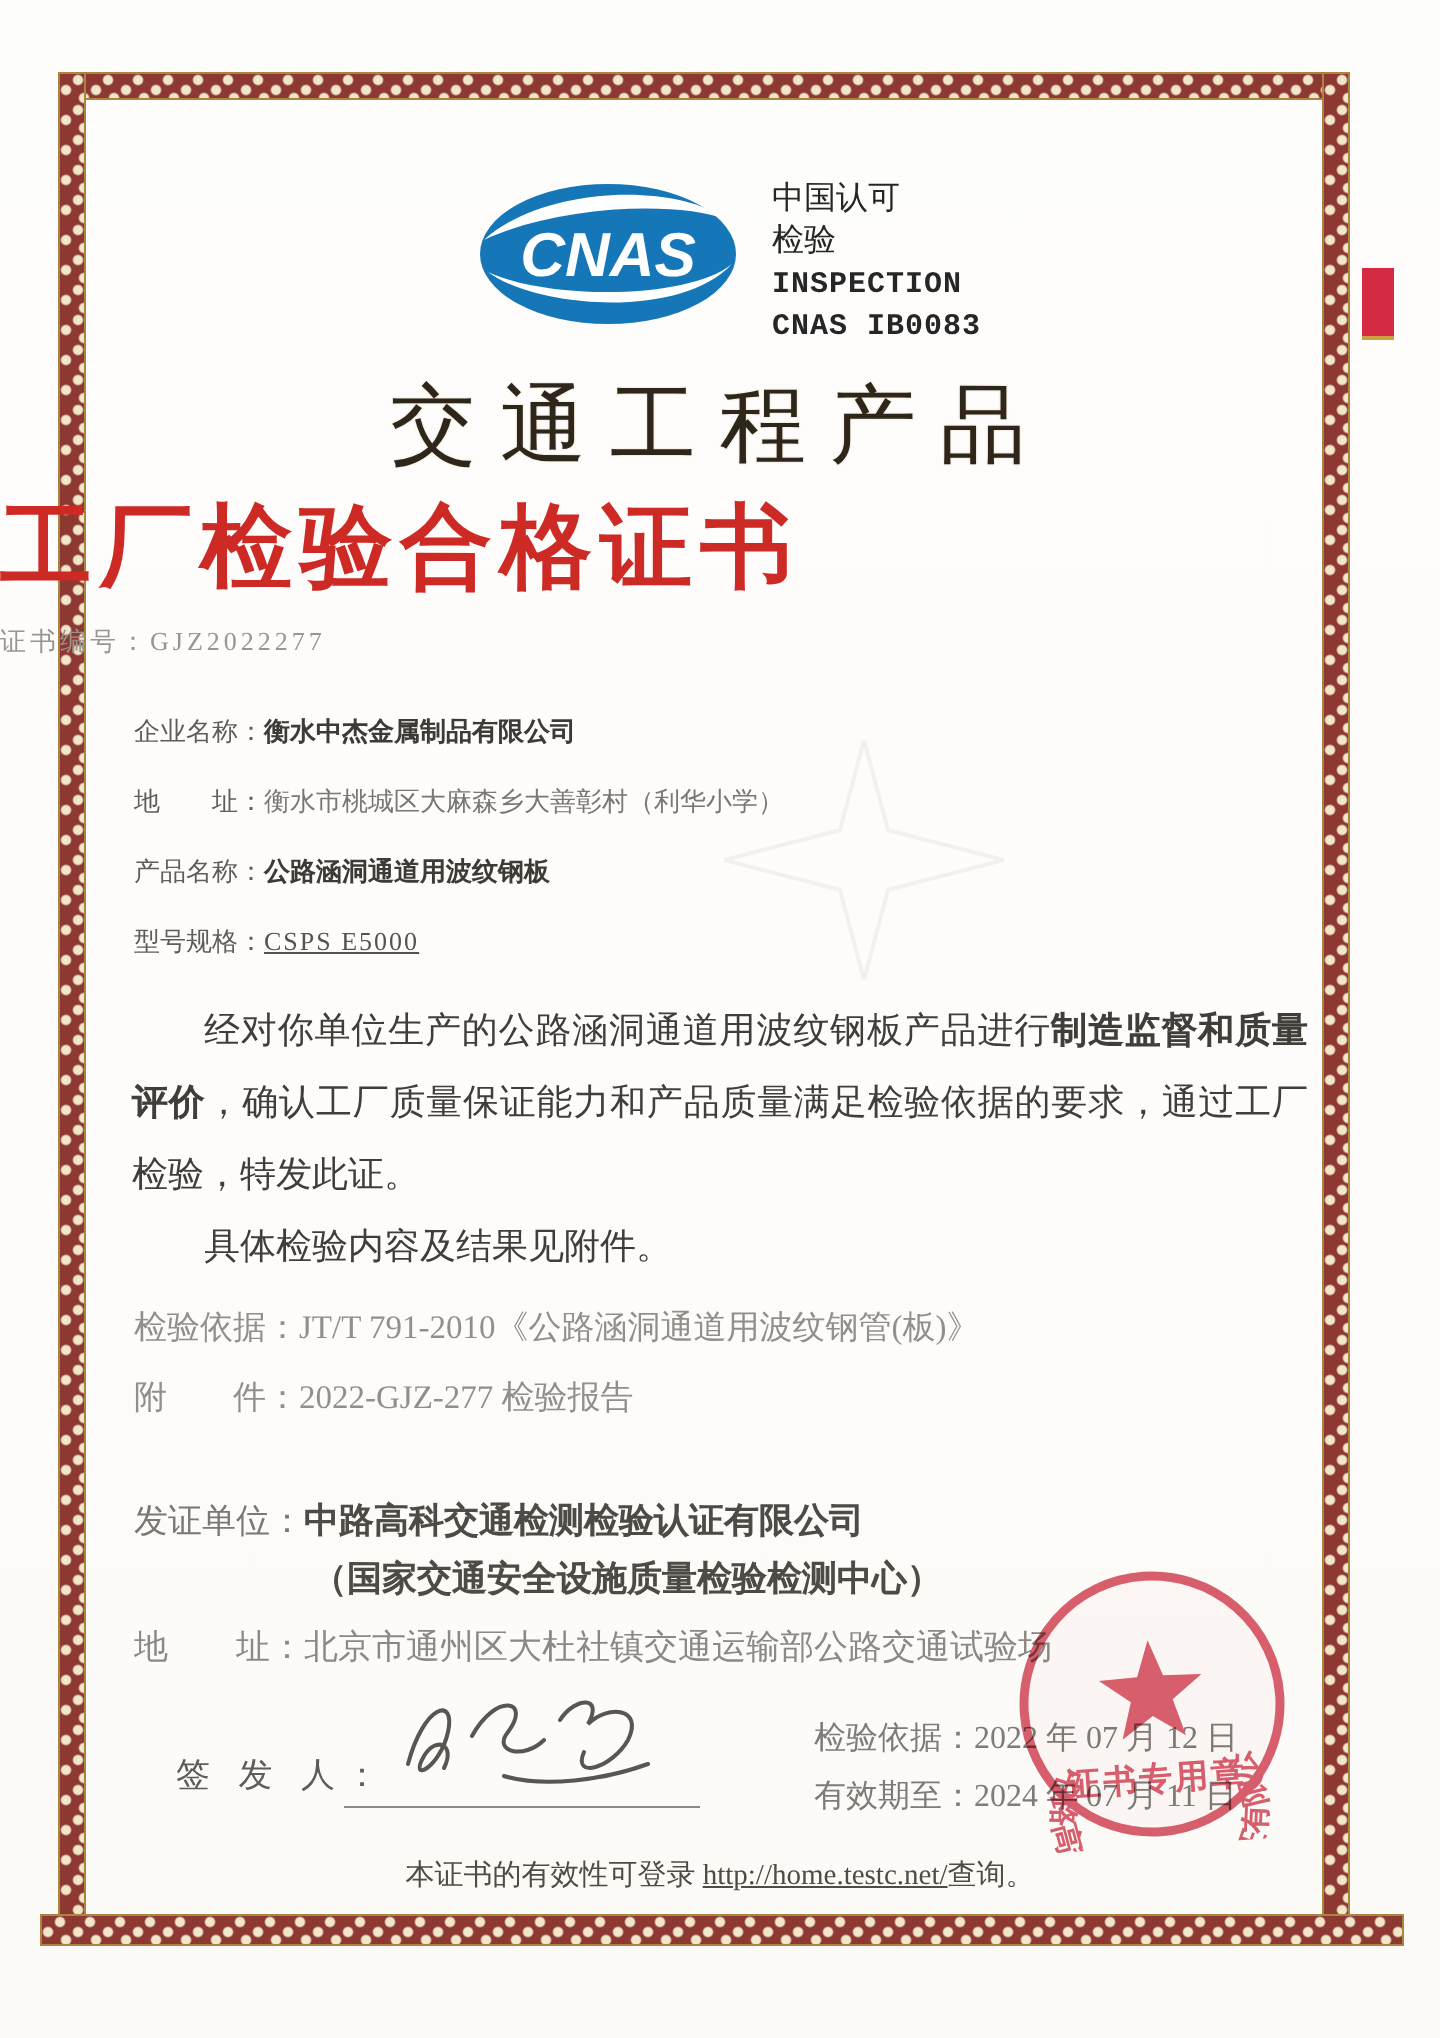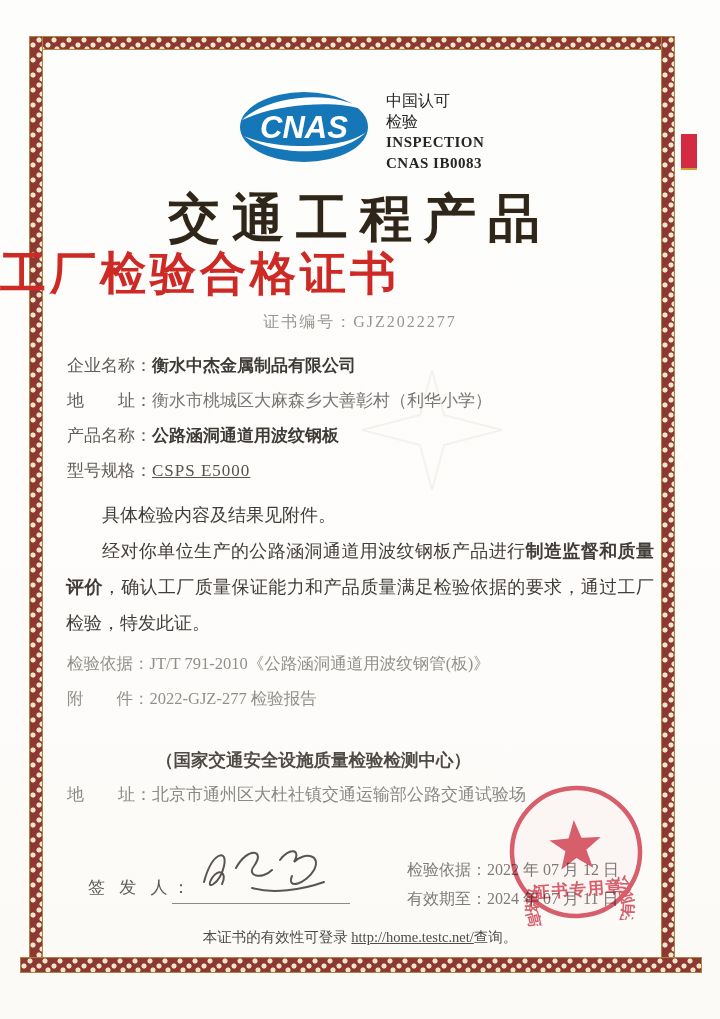--- a/index.html
+++ b/index.html
@@ -18,32 +18,32 @@
       radial-gradient(circle at 12px 12px, #f1e5cc 2.1px, rgba(241,229,204,0) 3px);
     background-size:15px 15px;
   }
   .band-top{left:29px;top:36px;width:646px;height:14px;}
   .band-left{left:29px;top:36px;width:14px;height:936px;}
   .band-right{left:661px;top:36px;width:14px;height:936px;}
   .band-bottom{left:20px;top:957px;width:682px;height:16px;}
   .red-tab{position:absolute;left:681px;top:134px;width:16px;height:34px;background:#d42a42;border-bottom:2px solid #c9a23f;}
 
   .logo-row{position:absolute;left:238px;top:90px;display:flex;gap:16px;align-items:flex-start;}
-  .logo-text{font-family:Liberation Serif, serif;color:#262626;font-size:16px;line-height:21px;}
+  .logo-text{font-family:Liberation Mono, monospace;color:#262626;font-size:16px;line-height:21px;}
   .logo-text .en{font-weight:bold;font-size:15px;letter-spacing:.5px;}
 
   .title1{position:absolute;left:0;top:184px;width:100%;text-align:center;
-    font-size:52px;font-weight:bold;color:#2f261b;letter-spacing:12px;
+    font-size:43px;font-weight:normal;color:#2f261b;letter-spacing:12px;
     text-shadow:0 0 1px rgba(150,110,40,.35);}
   .title2{position:absolute;left:0;top:243px;width:100%;text-align:left;
     font-size:46px;font-weight:bold;color:#ce2a25;letter-spacing:4px;}
-  .cert-line{position:absolute;left:0;top:312px;width:100%;text-align:center;
-    font-size:16px;color:#999590;letter-spacing:2px;}
+  .cert-line{position:absolute;left:0;top:312px;width:100%;
+    font-size:13px;color:#999590;letter-spacing:2px;}
 
-  .fields{position:absolute;left:67px;top:348px;width:575px;font-size:17px;}
+  .fields{position:absolute;left:67px;top:348px;width:575px;font-size:13px;}
   .fields .row{display:flex;line-height:35px;white-space:nowrap;}
   .fields .lab{color:#605c58;}
   .fields .val{color:#7a7672;}
   .fields .row.strong .val{color:#3e3a36;font-weight:bold;}
   .fields .row.model .val{font-family:"Liberation Serif",serif;color:#56524e;letter-spacing:1px;text-decoration:underline;}
 
   .body-text{position:absolute;left:66px;top:497px;width:588px;font-size:18px;line-height:36px;
     color:#413d39;text-align:justify;}
   .body-text p{margin:0;text-indent:2em;}
   .body-text .b{font-weight:bold;}
@@ -120,34 +120,37 @@
       <span class="lab">产品名称：</span>
       <span class="val">公路涵洞通道用波纹钢板</span>
     </div>
     <div class="row model">
       <span class="lab">型号规格：</span>
       <span class="val">CSPS E5000</span>
     </div>
   </div>
 
   <div class="body-text">
+    <p><span>经对你单位生产的公路涵洞通道用波纹钢板产品进行</span><span class="b">制造监督和质量评价</span><span>，确认工厂质量保证能力和产品质量满足检验依据的要求，通过工厂检验，特发此证。</span></p>
     <p>具体检验内容及结果见附件。</p>
-    <p><span>经对你单位生产的公路涵洞通道用波纹钢板产品进行</span><span class="b">制造监督和质量评价</span><span>，确认工厂质量保证能力和产品质量满足检验依据的要求，通过工厂检验，特发此证。</span></p>
   </div>
 
   <div class="basis">
     <div class="row">
       <span>检验依据：</span><span>JT/T 791-2010《公路涵洞通道用波纹钢管(板)》</span>
     </div>
     <div class="row">
       <span>附　　件：</span><span>2022-GJZ-277 检验报告</span>
     </div>
   </div>
 
   <div class="issuer">
+    <div>
+      <span class="lab">发证单位：</span><span class="name">中路高科交通检测检验认证有限公司</span>
+    </div>
     <div class="sub-line">
       <span class="sub">（国家交通安全设施质量检验检测中心）</span>
     </div>
     <div class="addr-row">
       <span>地　　址：</span><span>北京市通州区大杜社镇交通运输部公路交通试验场</span>
     </div>
   </div>
 
   <div class="sign-label">签 发 人：</div>
   <svg class="signature-svg" width="150" height="64" viewBox="0 0 150 64">

